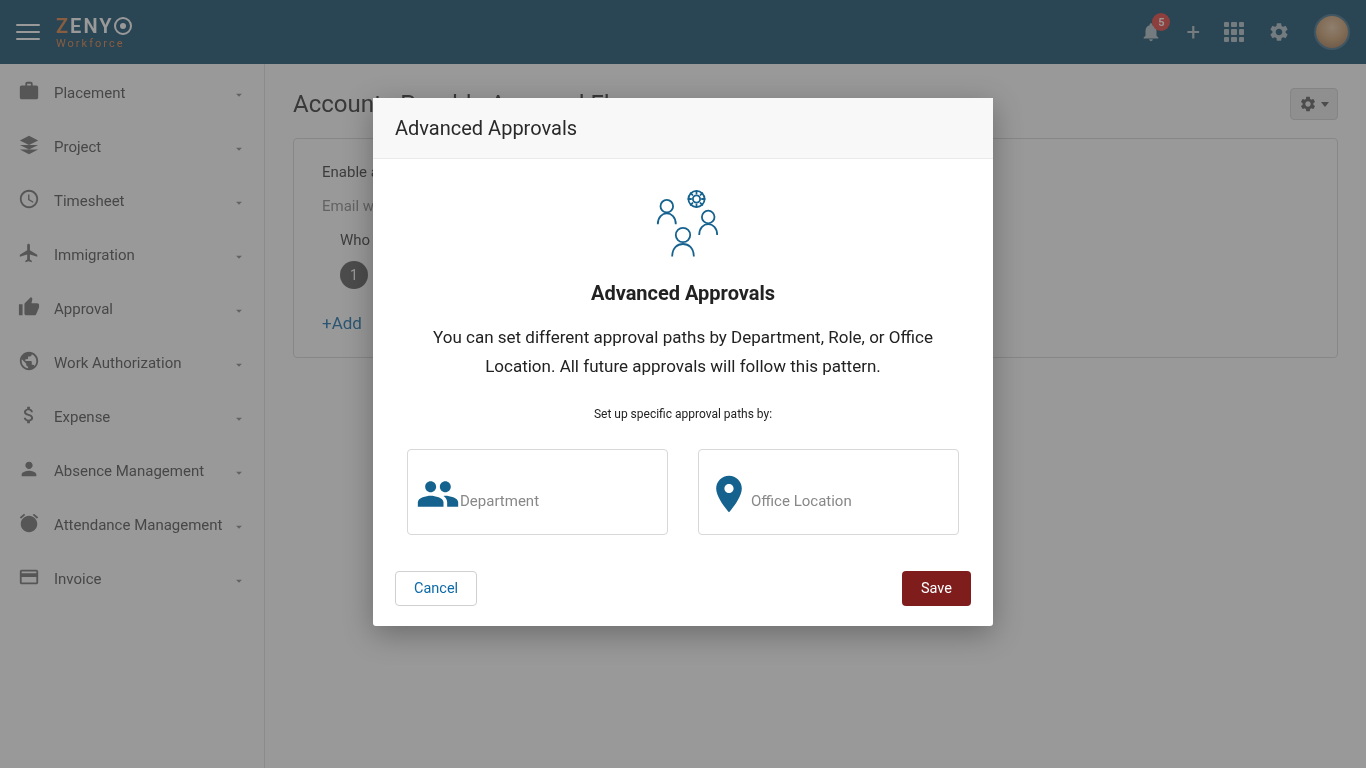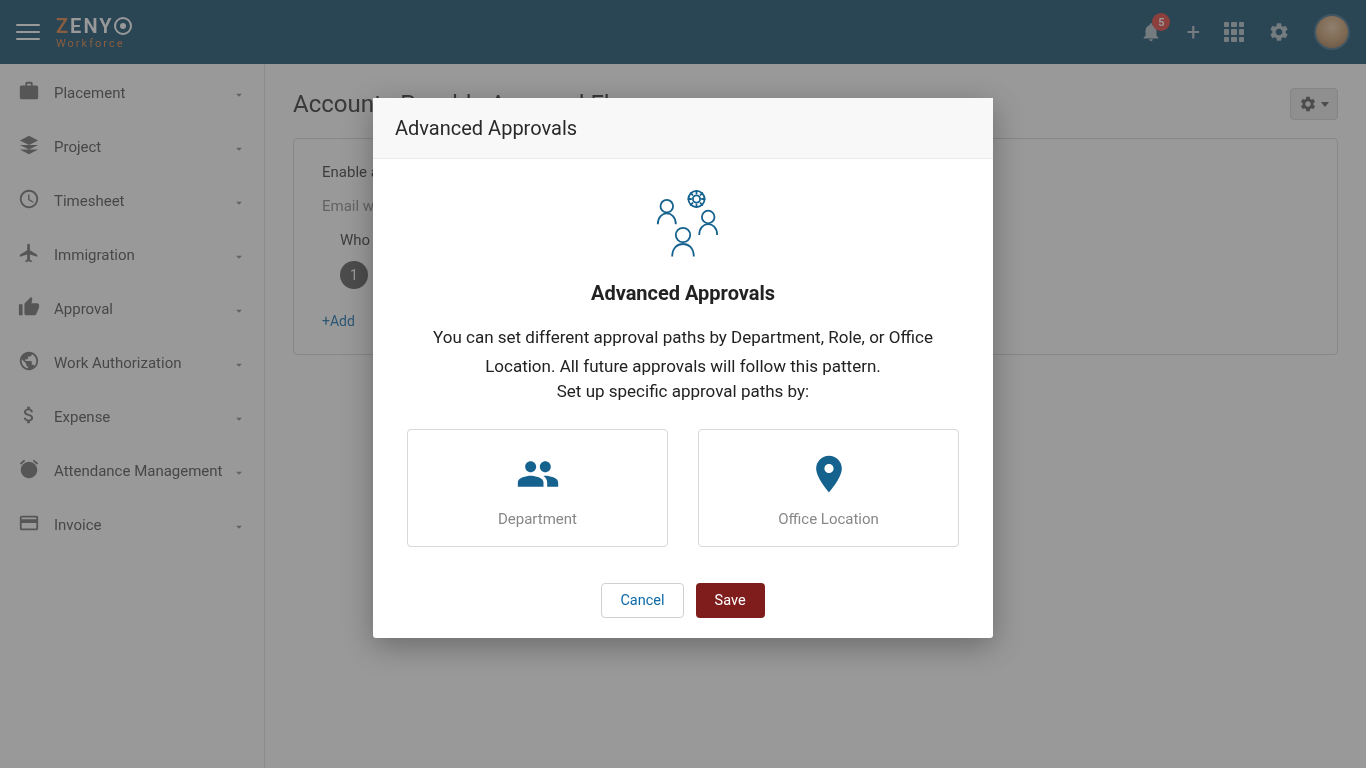--- a/index.html
+++ b/index.html
@@ -44,37 +44,37 @@
     .page-title { font-size: 24px; font-weight: 400; color: #2a2a2a; margin-bottom: 18px; display: flex; align-items: center; }
     .page-title .gear-dd { margin-left: auto; background: #e8e8e8; border: 1px solid #d0d0d0; border-radius: 4px; padding: 6px 8px; display: flex; align-items: center; gap: 4px; cursor: pointer; }
     .page-title .gear-dd svg { width:18px; height:18px; fill:#555; }
     .page-title .gear-dd .caret { width:0; height:0; border-left:4px solid transparent; border-right:4px solid transparent; border-top:5px solid #555; }
     .panel { border: 1px solid #d8d8d8; border-radius: 4px; padding: 24px 28px; }
     .panel-row { color: #333; font-size: 15px; margin-bottom: 16px; }
     .panel-row.muted { color: #888; }
     .panel-sub { padding-left: 18px; margin-top: 12px; }
     .panel-sub-title { color: #333; font-size: 15px; margin-bottom: 12px; }
     .level-badge { width: 28px; height: 28px; background: #555; color: #fff; border-radius: 50%; display: inline-flex; align-items: center; justify-content: center; font-size: 14px; }
-    .add-link { color: #0d6aa8; font-size: 14px; margin-top: 24px; display: inline-block; cursor: pointer; }
+    .add-link { color: #0d6aa8; font-size: 17px; margin-top: 24px; display: inline-block; cursor: pointer; }
 
     
     .overlay { position: absolute; inset: 0; background: rgba(70,70,70,0.55); display: flex; align-items: flex-start; justify-content: center; }
     .modal { width: 620px; background: #fff; margin-top: 98px; border-radius: 3px; box-shadow: 0 8px 30px rgba(0,0,0,0.3); }
     .modal-header { padding: 18px 22px; border-bottom: 1px solid #eaeaea; font-size: 20px; color: #2a2a2a; background:#f8f8f8; }
     .modal-body { padding: 22px 34px 20px; text-align: center; }
     .hero-svg { width: 90px; height: 90px; margin: 0 auto; }
     .hero-svg svg { width:100%; height:100%; stroke:#16628f; fill:none; stroke-width:2; }
     .modal-title2 { font-size: 20px; font-weight: 700; color: #222; margin-top: 10px; }
     .modal-desc { font-size: 17px; color: #222; margin-top: 18px; line-height: 1.7; }
-    .modal-sub { font-size: 17px; color: #222; }
+    .modal-sub { font-size: 12px; color: #222; margin-top: 26px; }
     .option-grid { display: flex; gap: 30px; justify-content: center; margin-top: 28px; }
-    .option-card { flex: 1; border: 1px solid #d8d8d8; border-radius: 4px; padding: 22px 8px 18px; cursor: pointer; display: flex; flex-direction: column; align-items: center; }
+    .option-card { flex: 1; border: 1px solid #d8d8d8; border-radius: 4px; padding: 22px 8px 18px; cursor: pointer; display: flex; flex-direction: row; align-items: center; }
     .option-icon { width: 44px; height: 44px; fill: #16628f; }
     .option-label { margin-top: 14px; color: #888; font-size: 15px; }
-    .modal-footer { padding: 16px 22px 20px; display: flex; justify-content: center; gap: 12px; }
+    .modal-footer { padding: 16px 22px 20px; display: flex; justify-content: space-between; gap: 12px; }
     .btn { padding: 8px 18px; border-radius: 4px; font-size: 14.5px; cursor: pointer; border: 1px solid transparent; }
     .btn-secondary { background: #fff; border-color: #d0d0d0; color: #0d6aa8; }
     .btn-primary { background: #7f1d1d; color: #fff; }
   </style>
 </head>
 <body>
 
 <div class="header">
   <div class="menu-icon">
       <span></span>
@@ -167,20 +167,29 @@
       <span class="sidebar-label">Work Authorization</span>
       <svg class="chevron" viewBox="0 0 24 24">
           <path d="M7 10l5 5 5-5z"></path>
         </svg>
     </div>
     <div class="sidebar-item">
       <svg class="sidebar-icon" viewBox="0 0 24 24">
           <path d="M11.8 10.9c-2.27-.59-3-1.2-3-2.15 0-1.09 1.01-1.85 2.7-1.85 1.78 0 2.44.85 2.5 2.1h2.21c-.07-1.72-1.12-3.3-3.21-3.81V3h-3v2.16c-1.94.42-3.5 1.68-3.5 3.61 0 2.31 1.91 3.46 4.7 4.13 2.5.6 3 1.48 3 2.41 0 .69-.49 1.79-2.7 1.79-2.06 0-2.87-.92-2.98-2.1h-2.2c.12 2.19 1.76 3.42 3.68 3.83V21h3v-2.15c1.95-.37 3.5-1.5 3.5-3.55 0-2.84-2.43-3.81-4.7-4.4z"></path>
         </svg>
       <span class="sidebar-label">Expense</span>
+      <svg class="chevron" viewBox="0 0 24 24">
+          <path d="M7 10l5 5 5-5z"></path>
+        </svg>
+    </div>
+    <div class="sidebar-item">
+      <svg class="sidebar-icon" viewBox="0 0 24 24">
+          <path d="M12 12c2.21 0 4-1.79 4-4s-1.79-4-4-4-4 1.79-4 4 1.79 4 4 4zm0 2c-2.67 0-8 1.34-8 4v2h16v-2c0-2.66-5.33-4-8-4z"></path>
+        </svg>
+      <span class="sidebar-label">Absence Management</span>
       <svg class="chevron" viewBox="0 0 24 24">
           <path d="M7 10l5 5 5-5z"></path>
         </svg>
     </div>
     <div class="sidebar-item">
       <svg class="sidebar-icon" viewBox="0 0 24 24">
           <path d="M22 5.72l-4.6-3.86-1.29 1.53 4.6 3.86L22 5.72zM7.88 3.39L6.6 1.86 2 5.71l1.29 1.53 4.59-3.85zM12.5 8H11v6l4.75 2.85.75-1.23-4-2.37V8zM12 4c-4.97 0-9 4.03-9 9s4.02 9 9 9c4.97 0 9-4.03 9-9s-4.03-9-9-9z"></path>
         </svg>
       <span class="sidebar-label">Attendance Management</span>
       <svg class="chevron" viewBox="0 0 24 24">

